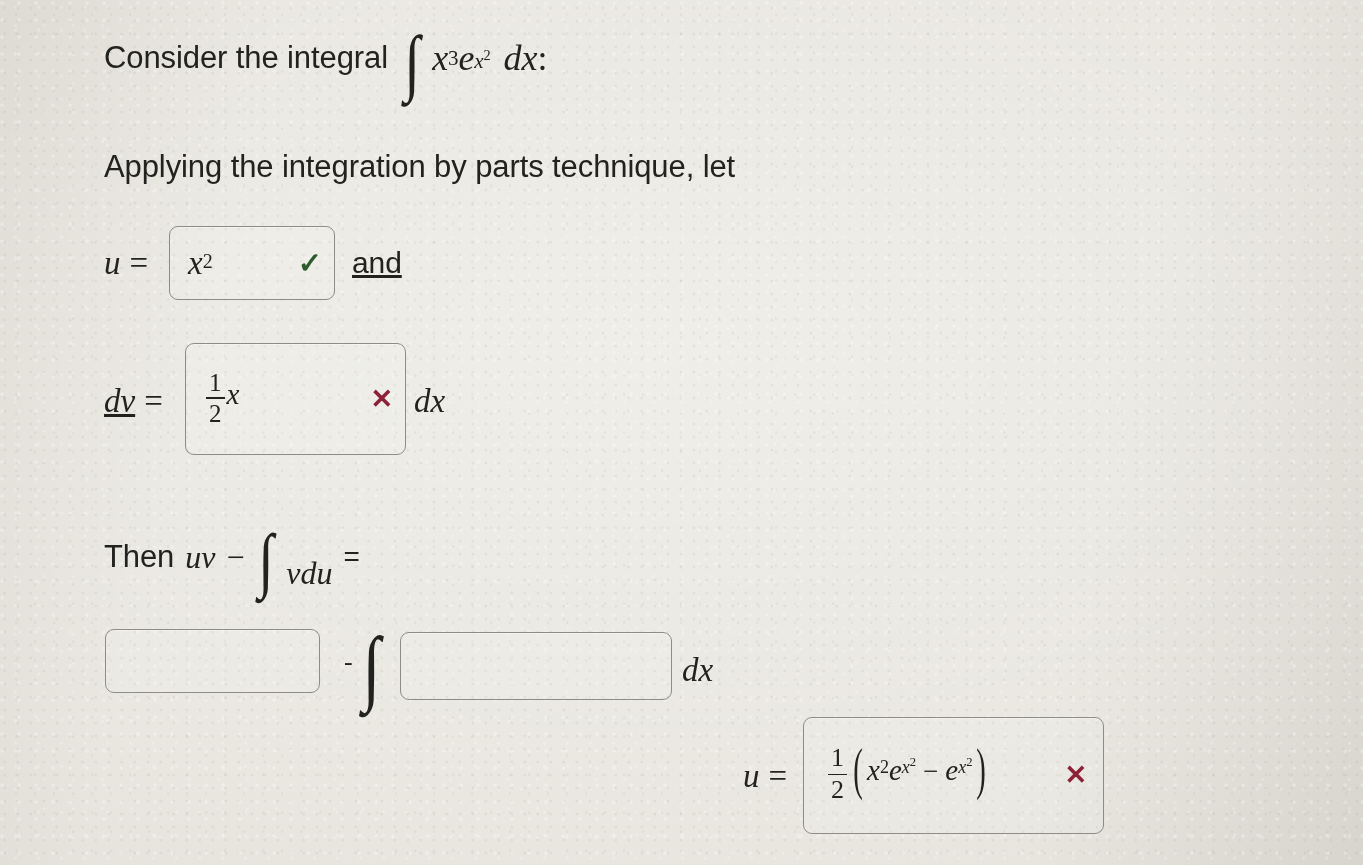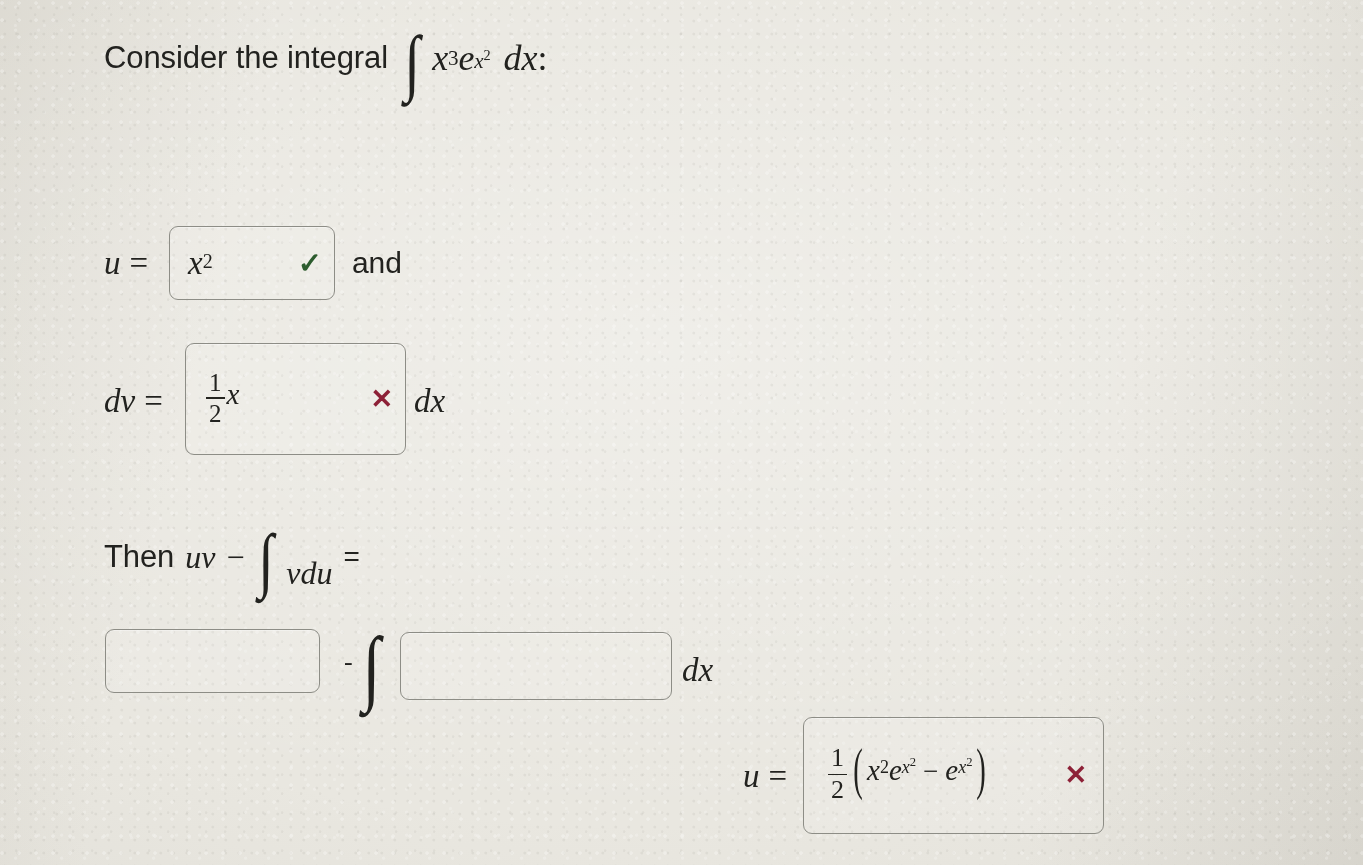--- a/index.html
+++ b/index.html
@@ -145,21 +145,21 @@
   }
   .mark.ok   { color: #2c5c2e; font-size: 29px; }
   .mark.bad  { color: #8d2137; font-size: 27px; }
 
   
   #line-consider { left: 104px; top: 18px;  height: 80px; font-size: 31px; }
   #line-applying { left: 104px; top: 144px; height: 46px; font-size: 31px; }
 
   #label-u   { left: 104px; top: 238px; height: 50px; font-size: 32px; }
   #box-u     { left: 169px; top: 226px; width: 166px; height: 74px; }
-  #word-and  { left: 352px; top: 244px; height: 38px; font-size: 30px; }
+  #word-and  { left: 352px; top: 244px; height: 38px; font-size: 30px; text-decoration: underline; }
 
   #label-dv  { left: 104px; top: 376px; height: 50px; font-size: 32px; }
   #box-dv    { left: 185px; top: 343px; width: 221px; height: 112px; }
   #label-dx1 { left: 414px; top: 379px; height: 44px; font-size: 32px; }
 
   #line-then { left: 104px; top: 524px; height: 66px; font-size: 31px; }
 
   #box-blank1 { left: 105px; top: 629px; width: 215px; height: 64px; }
   #minus-sign { left: 344px; top: 650px; height: 24px; font-size: 26px; }
   #int-mid    { left: 360px; top: 620px; height: 92px; font-size: 78px; }
@@ -183,39 +183,42 @@
     <span>Consider the integral</span>
     <span class="intsign bigint" style="font-size:74px; margin:0 6px 0 14px; position:relative; top:4px;">∫</span>
     <span class="mvar" style="font-size:36px; margin-left:4px;">x</span>
       <sup class="exp" style="font-size:21px;"><span class="num">3</span></sup>
       <span class="mvar" style="font-size:36px;">e</span>
       <sup class="exp" style="font-size:21px;"><span class="mvar">x</span><sup class="exp" style="font-size:0.68em;"><span class="num">2</span></sup></sup>
     <span class="mvar" style="font-size:36px; margin-left:13px;">dx</span>
       <span class="serif" style="font-size:36px;">:</span>
   </div>
 
+  <div class="row sans" id="line-applying">
+    <span>Applying the integration by parts technique, let</span>
+  </div>
 
   <div class="row" id="label-u">
     <span class="mvar" style="font-size:33px;">u</span>
     <span class="serif" style="font-size:33px; margin-left:9px;">=</span>
   </div>
 
   <div class="ansbox" id="box-u">
     <div class="content">
       <span class="mvar" style="font-size:33px;">x</span><sup class="exp" style="font-size:20px;"><span class="num">2</span></sup>
     </div>
     <div class="mark ok">✓</div>
   </div>
 
   <div class="row sans" id="word-and">
     <span>and</span>
   </div>
 
   <div class="row" id="label-dv">
-    <span class="mvar" style="font-size:33px;">dv</span>
+    <span class="mvar" style="font-size:33px;text-decoration:underline;">dv</span>
     <span class="serif" style="font-size:33px; margin-left:9px;">=</span>
   </div>
 
   <div class="ansbox" id="box-dv">
     <div class="content">
       <span class="frac" style="font-size:25px;">
         <span class="fnum">1</span>
         <span class="fbar"></span>
         <span class="fden">2</span>
       </span><span class="mvar" style="font-size:29px;">x</span>

